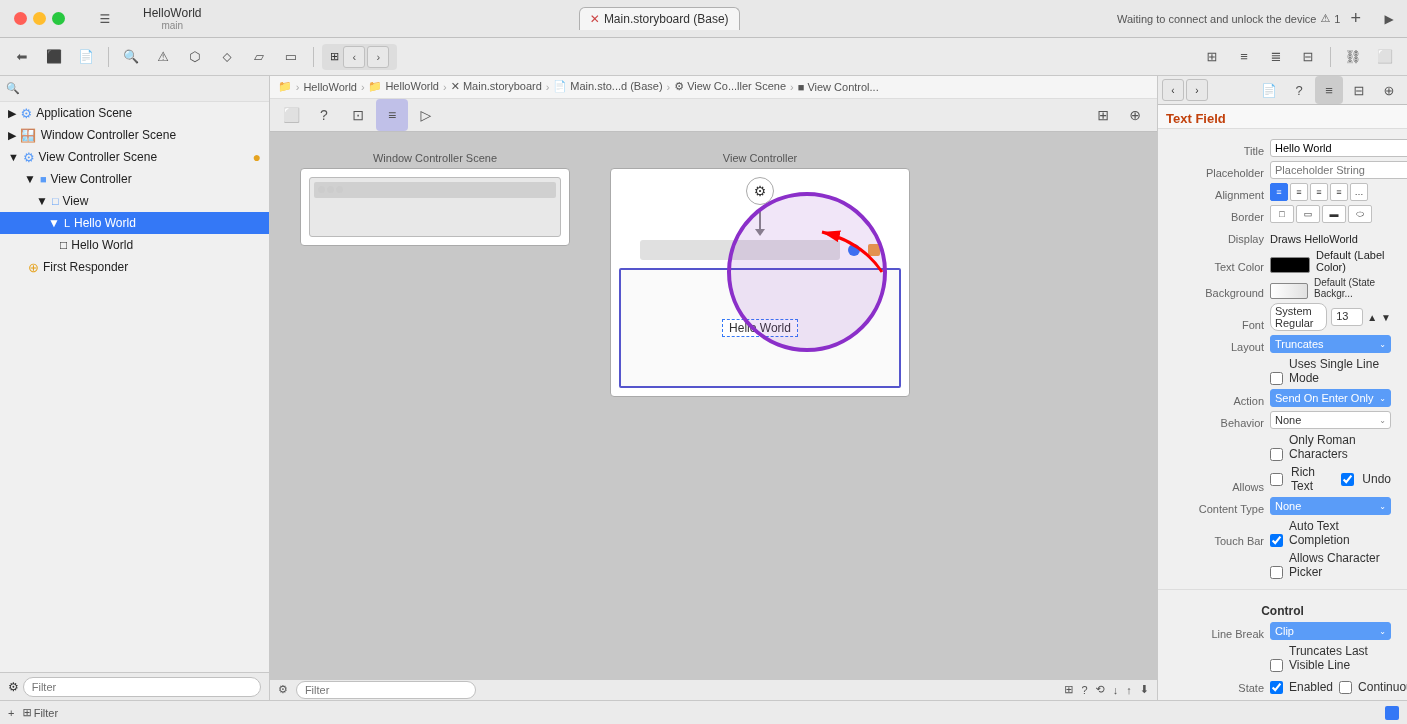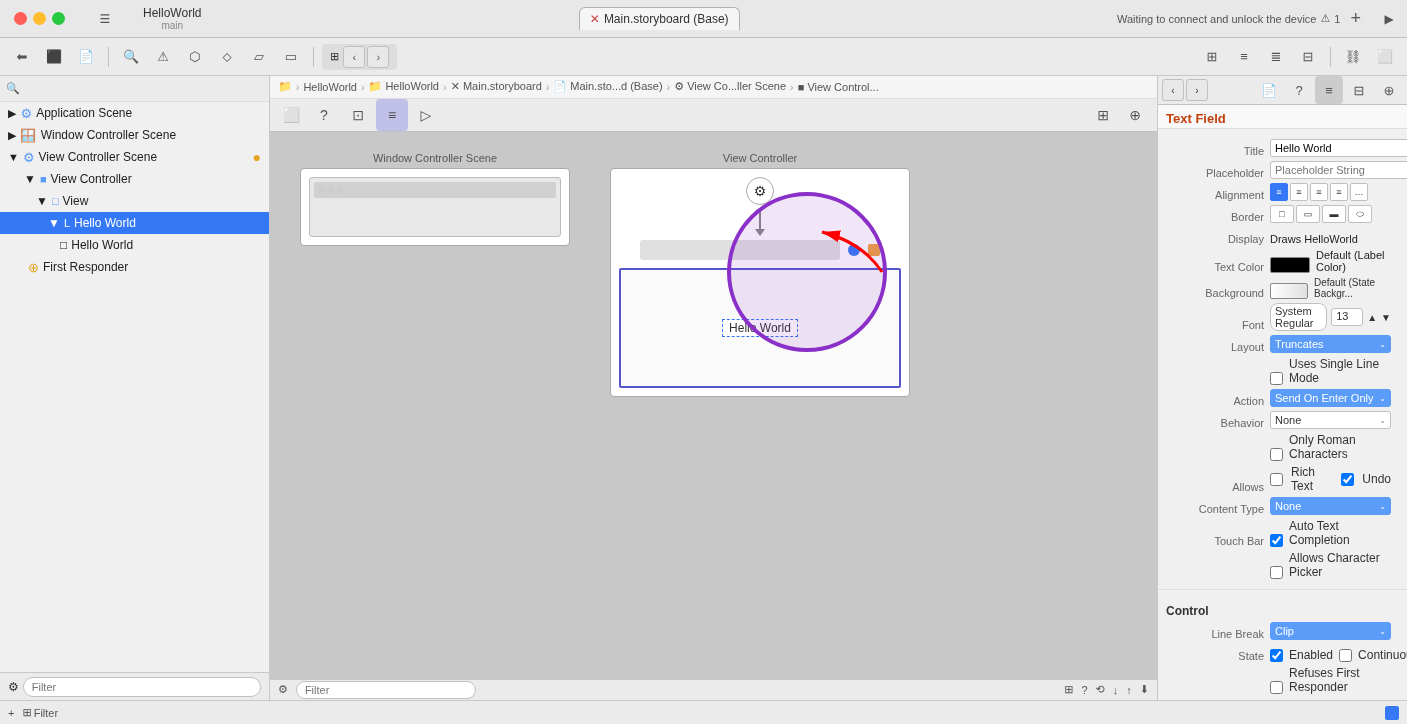--- a/index.html
+++ b/index.html
@@ -56,21 +56,21 @@
     .inspector-dropdown-blue { flex: 1; height: 18px; border: 1px solid #5a9cf8; border-radius: 3px; background: #5a9cf8; color: white; padding: 0 4px; font-size: 11px; display: flex; align-items: center; justify-content: space-between; cursor: pointer; }
     .chevron-down { font-size: 8px; color: #888; }
     .chevron-down-white { font-size: 8px; color: white; }
     .align-btns { display: flex; gap: 2px; }
     .align-btn { width: 18px; height: 18px; border: 1px solid #c0c0c0; background: white; border-radius: 2px; display: flex; align-items: center; justify-content: center; font-size: 9px; cursor: pointer; }
     .align-btn.active { background: #3478f6; border-color: #3478f6; color: white; }
     .border-btns { display: flex; gap: 2px; }
     .border-btn { width: 24px; height: 18px; border: 1px solid #c0c0c0; background: white; border-radius: 2px; display: flex; align-items: center; justify-content: center; font-size: 9px; cursor: pointer; }
     .color-swatch { width: 40px; height: 16px; border: 1px solid #888; border-radius: 2px; background: #000; }
     .color-swatch-default { width: 50px; height: 16px; border: 1px solid #888; border-radius: 2px; background: linear-gradient(to right, #fff, #e0e0e0); font-size: 9px; display: flex; align-items: center; justify-content: center; }
-    .section-header { font-size: 12px; font-weight: 600; color: #333; padding: 6px 8px 2px; }
+    .section-header { font-size: 12px; font-weight: 600; color: #333; padding: 6px 8px 2px; text-align: center; }
 
     
     .statusbar { height: 24px; background: #ebebeb; border-top: 1px solid #c8c8c8; display: flex; align-items: center; padding: 0 8px; font-size: 11px; color: #555; gap: 8px; }
 
     
     .storyboard-bg { width: 100%; height: 100%; background: #c8c8c8; position: relative; overflow: hidden; }
     .editor-icon-btn { width: 28px; height: 28px; display: flex; align-items: center; justify-content: center; color: #555; cursor: pointer; border-radius: 4px; font-size: 14px; }
 
     
     .nav-arrows { display: flex; gap: 2px; }
@@ -489,20 +489,25 @@
       <div class="section-header">Control</div>
 
       <div class="inspector-row">
         <span class="inspector-label">Line Break</span>
         <div class="inspector-dropdown-blue">
           <span>Clip</span>
           <span class="chevron-down-white">⌄</span>
         </div>
       </div>
 
+      <div class="inspector-row">
+        <span class="inspector-label"></span>
+        <input type="checkbox" style="">
+        <span>Truncates Last Visible Line</span>
+      </div>
 
       <div class="inspector-row">
         <span class="inspector-label">State</span>
         <input type="checkbox" checked="" style="">
         <span>Enabled</span>
         <input type="checkbox" style="">
         <span>Continuous</span>
       </div>
 
       <div class="inspector-row">

